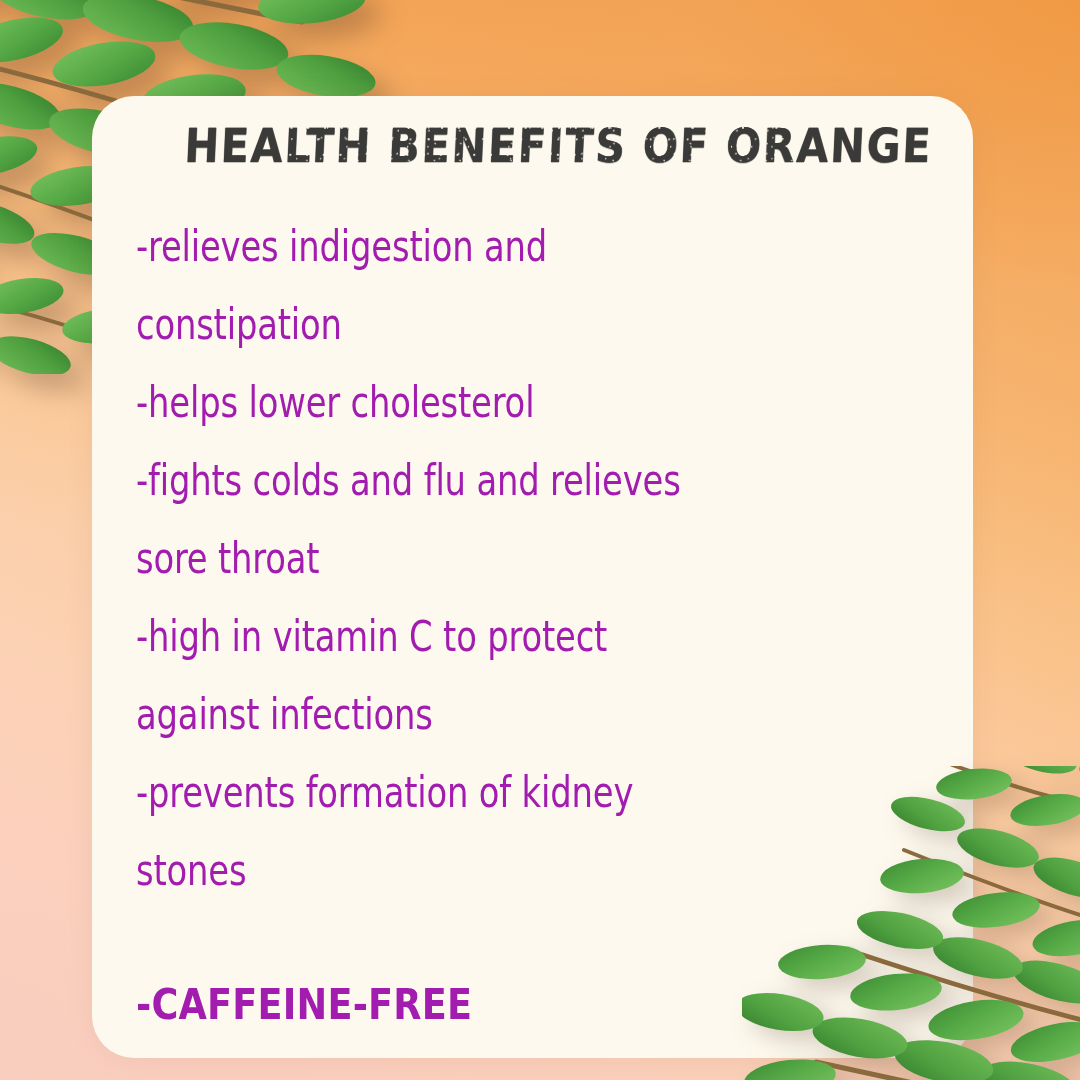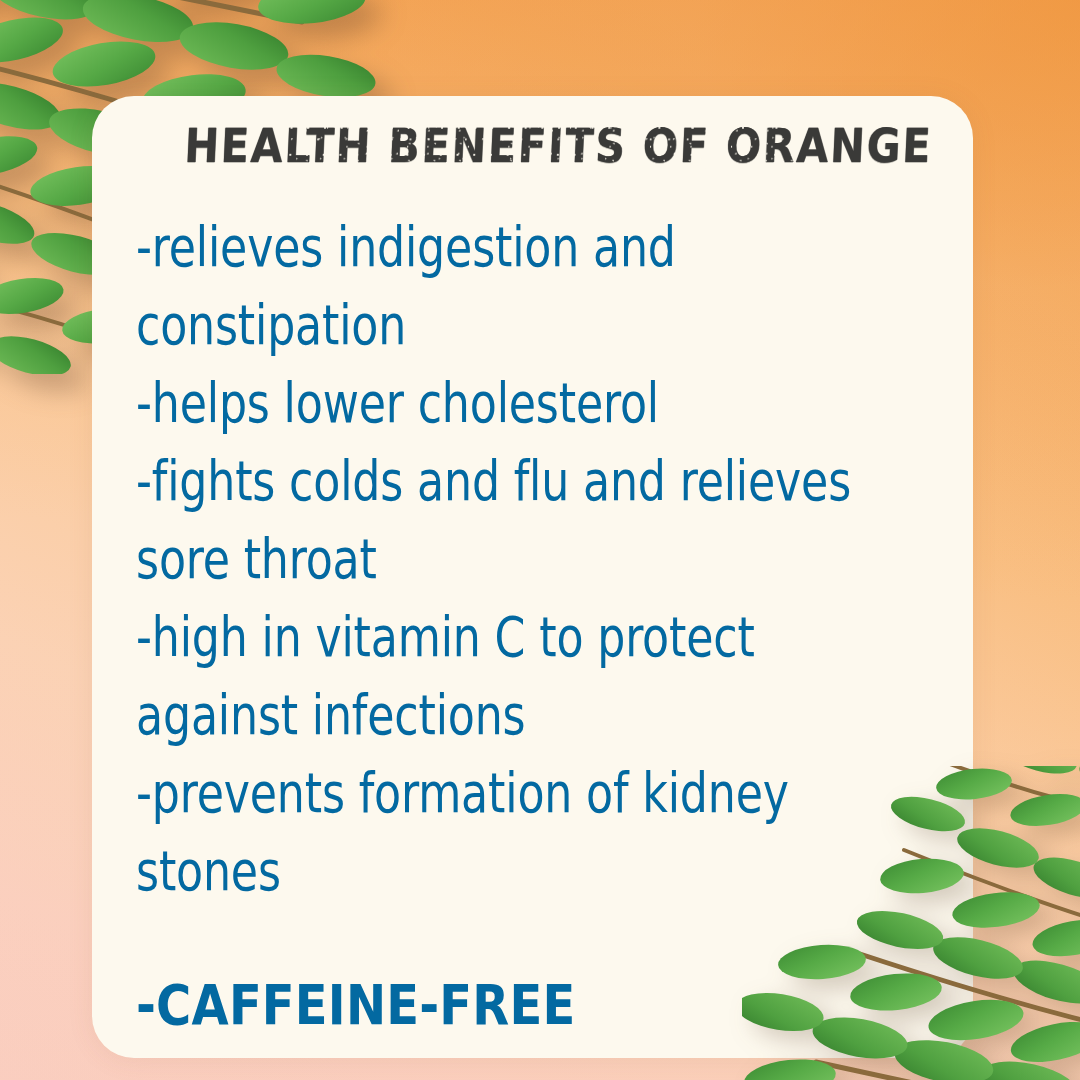--- a/index.html
+++ b/index.html
@@ -111,23 +111,23 @@
       radial-gradient(circle at 93% 26%, rgba(253,249,238,0.8) 0.7px, transparent 1.1px);
     background-size: 23px 19px, 31px 25px, 19px 27px, 27px 21px, 35px 23px, 21px 29px, 29px 17px;
     mix-blend-mode: normal;
   }
 
   #benefits {
     position: absolute;
     left: 0;
     right: 0;
     top: 112px;
-    color: #0369a1;
+    color: #a21caf;
     font-family: "DejaVu Sans Condensed", "Liberation Sans Narrow", "Liberation Sans", sans-serif;
-    font-size: 55px;
+    font-size: 42px;
     line-height: 78px;
     letter-spacing: -0.2px;
     font-weight: 400;
   }
   #benefits .line {
     display: block;
     white-space: nowrap;
     transform: scaleX(0.895);
     transform-origin: left center;
   }

